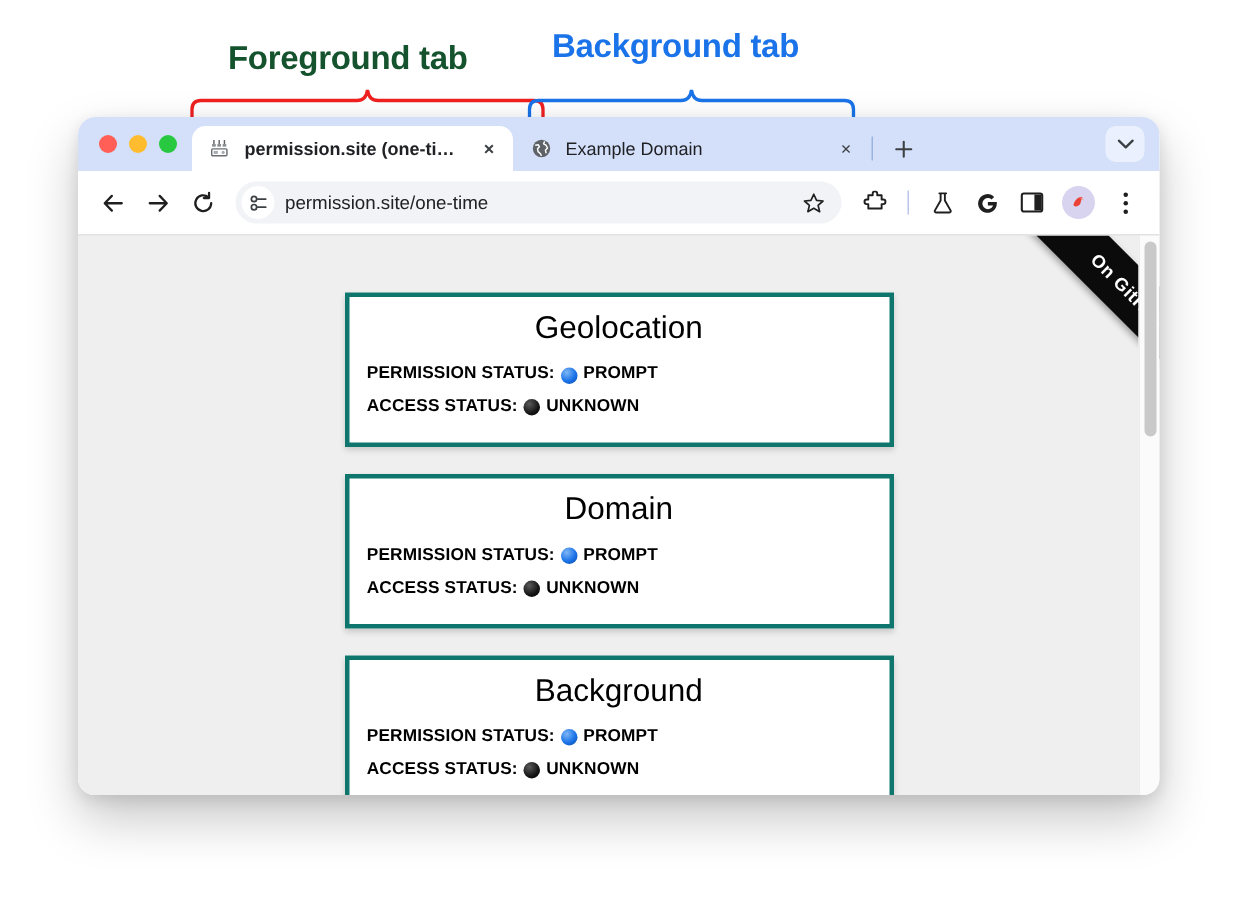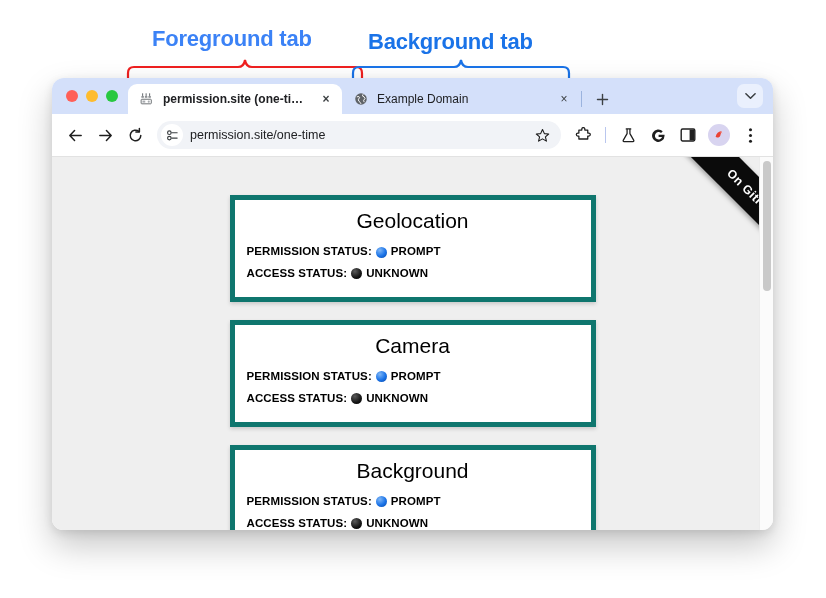--- a/index.html
+++ b/index.html
@@ -19,26 +19,26 @@
   .annot {
     position: absolute;
     font-weight: bold;
     font-size: 22px;
     letter-spacing: -0.2px;
     white-space: nowrap;
   }
   #annot-fg-label {
     left: 152px;
     top: 26px;
-    color: #3b82f6;
+    color: #14532d;
     text-align: right;
   }
   #annot-bg-label {
     left: 368px;
-    top: 29px;
+    top: 18px;
     color: #1a73e8;
   }
   .brace {
     position: absolute;
     top: 56px;
     height: 26px;
   }
   #brace-fg { left: 126px; width: 238px; }
   #brace-bg { left: 351px; width: 220px; }
   .brace svg { display: block; width: 100%; height: 100%; }
@@ -220,21 +220,21 @@
   #page-scroll {
     position: absolute;
     inset: 0;
     padding-top: 38px;
     box-sizing: border-box;
   }
   .card {
     width: 366px;
     margin: 0 auto 18px auto;
     background: #ffffff;
-    border: 5px solid #0f766e;
+    border: 3px solid #0f766e;
     box-shadow: 0 2px 4px rgba(0,0,0,0.16);
     padding: 9px 12px 12px 12px;
     box-sizing: border-box;
   }
   .card-title {
     text-align: center;
     font-size: 21px;
     color: #000000;
     font-weight: normal;
     margin: 0 0 8px 0;
@@ -488,21 +488,21 @@
           <span>PROMPT</span>
         </div>
         <div class="card-row">
           <span>ACCESS STATUS:</span>
           <span class="status-dot black"></span>
           <span>UNKNOWN</span>
         </div>
       </div>
 
       <div class="card">
-        <div class="card-title">Camera</div>
+        <div class="card-title">Domain</div>
         <div class="card-row">
           <span>PERMISSION STATUS:</span>
           <span class="status-dot blue"></span>
           <span>PROMPT</span>
         </div>
         <div class="card-row">
           <span>ACCESS STATUS:</span>
           <span class="status-dot black"></span>
           <span>UNKNOWN</span>
         </div>

